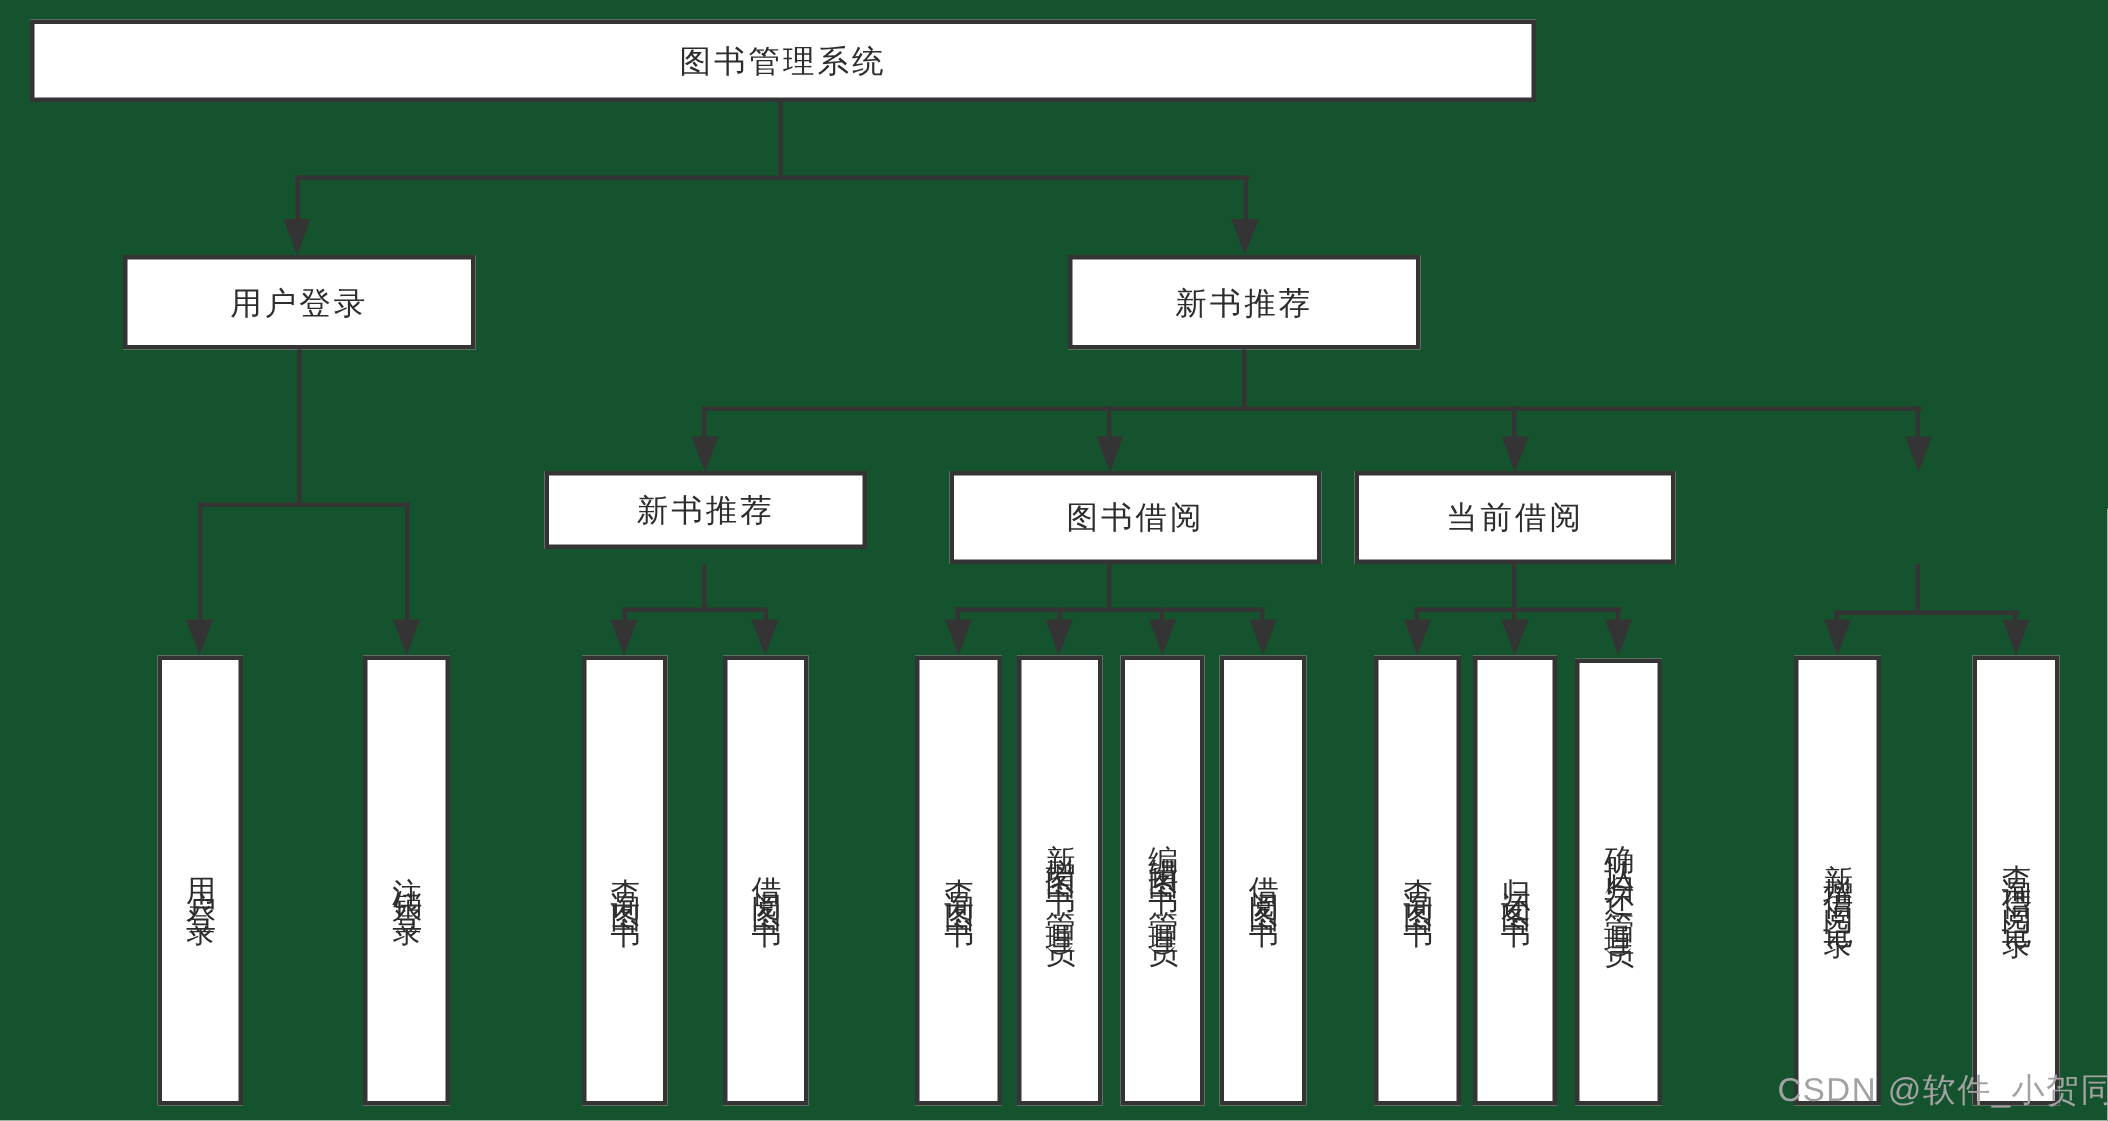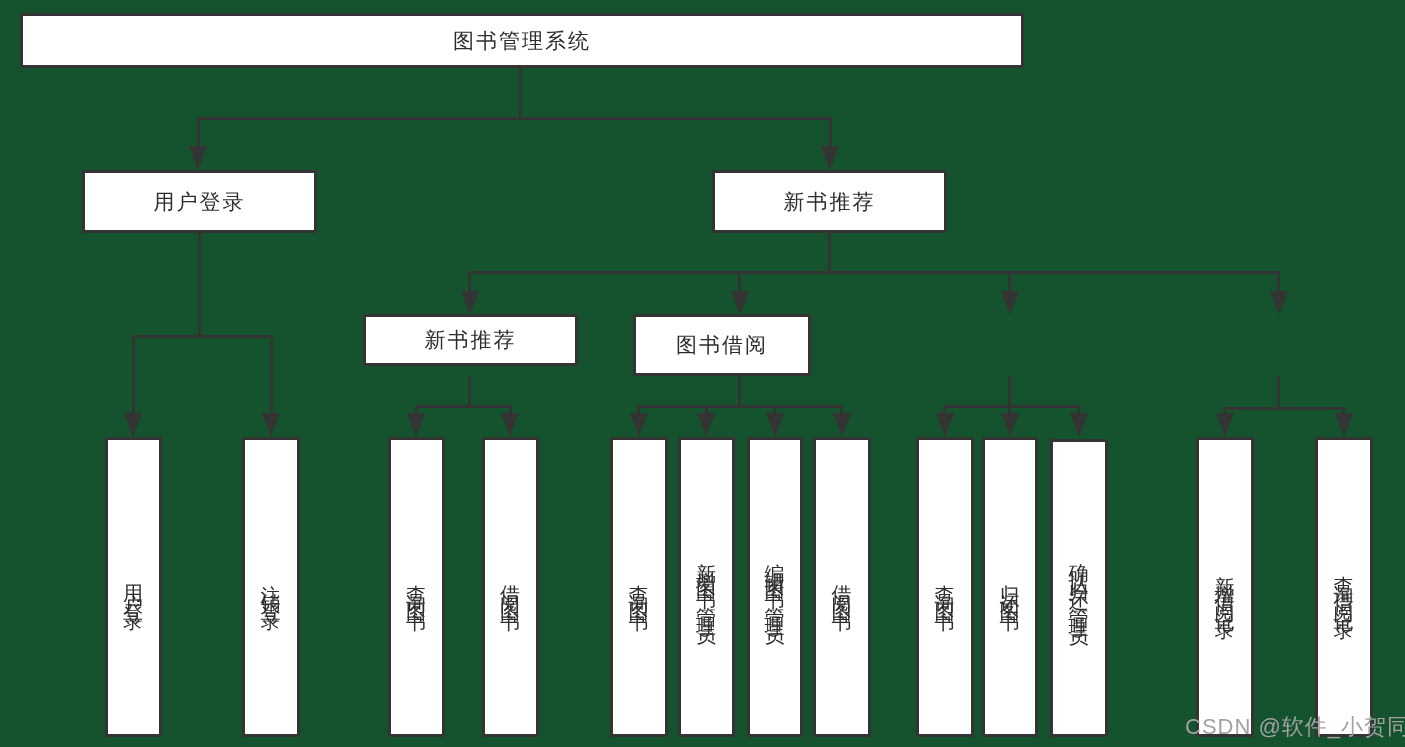--- a/index.html
+++ b/index.html
@@ -80,21 +80,22 @@
   <div class="vline" style="left:468px; top:271px; width:3px; height:22px;"></div>
   <div class="arrow" style="left:461px; top:291px;"></div>
   <div class="vline" style="left:738px; top:271px; width:3px; height:22px;"></div>
   <div class="arrow" style="left:731px; top:291px;"></div>
   <div class="vline" style="left:1008px; top:271px; width:3px; height:22px;"></div>
   <div class="arrow" style="left:1001px; top:291px;"></div>
   <div class="vline" style="left:1277px; top:271px; width:3px; height:22px;"></div>
   <div class="arrow" style="left:1270px; top:291px;"></div>
 
   <div class="node" style="left:363px; top:314px; width:215px; height:52px;">新书推荐</div>
-  <div class="node" style="left:633px; top:314px; width:178px; height:62px;">图书借阅</div>
+  <div class="node" style="left:633px; top:314px; width:248px; height:62px;">图书借阅</div>
+  <div class="node" style="left:903px; top:314px; width:214px; height:62px;">当前借阅</div>
 
   <div class="vline" style="left:468px; top:376px; width:3px; height:31px;"></div>
   <div class="hline" style="left:415px; top:405px; width:97px; height:3px;"></div>
   <div class="vline" style="left:415px; top:405px; width:3px; height:10px;"></div>
   <div class="arrow" style="left:407px; top:413px;"></div>
   <div class="vline" style="left:509px; top:405px; width:3px; height:10px;"></div>
   <div class="arrow" style="left:501px; top:413px;"></div>
 
   <div class="vline" style="left:738px; top:376px; width:3px; height:31px;"></div>
   <div class="hline" style="left:637px; top:405px; width:206px; height:3px;"></div>

